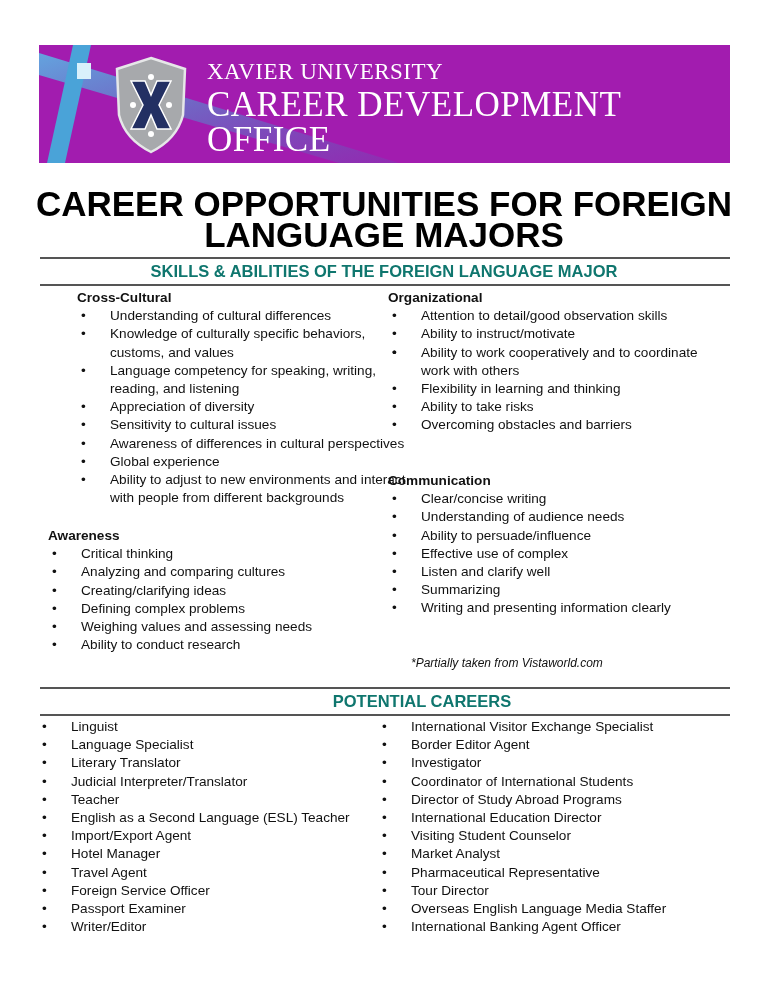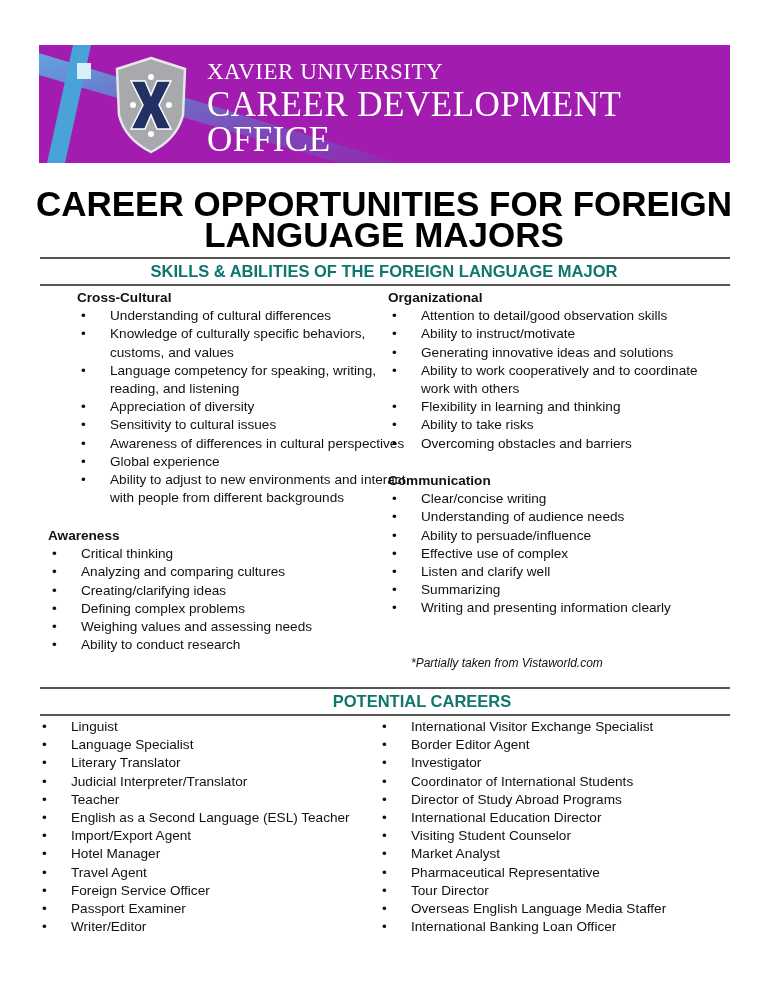--- a/index.html
+++ b/index.html
@@ -92,21 +92,21 @@
       <li><span class="bullet">•</span><span>Weighing values and assessing needs</span></li>
       <li><span class="bullet">•</span><span>Ability to conduct research</span></li>
     </ul>
 </div>
 
 <div class="col" style="left:388px; top:289px; width:330px;">
   <div class="cat">Organizational</div>
   <ul id="org-list">
       <li><span class="bullet">•</span><span>Attention to detail/good observation skills</span></li>
       <li><span class="bullet">•</span><span>Ability to instruct/motivate</span></li>
-      <li><span class="bullet">•</span><span>Generating innovative ideas and solutions</span></li>
+      <li><span class="bullet">•</span></li>
       <li><span class="bullet">•</span><span>Ability to work cooperatively and to coordinate work with others</span></li>
       <li><span class="bullet">•</span><span>Flexibility in learning and thinking</span></li>
       <li><span class="bullet">•</span><span>Ability to take risks</span></li>
       <li><span class="bullet">•</span><span>Overcoming obstacles and barriers</span></li>
     </ul>
 </div>
 
 <div class="col" style="left:388px; top:472px; width:330px;">
   <div class="cat">Communication</div>
   <ul id="com-list">
@@ -148,15 +148,15 @@
       <li><span class="bullet">•</span><span>Border Editor Agent</span></li>
       <li><span class="bullet">•</span><span>Investigator</span></li>
       <li><span class="bullet">•</span><span>Coordinator of International Students</span></li>
       <li><span class="bullet">•</span><span>Director of Study Abroad Programs</span></li>
       <li><span class="bullet">•</span><span>International Education Director</span></li>
       <li><span class="bullet">•</span><span>Visiting Student Counselor</span></li>
       <li><span class="bullet">•</span><span>Market Analyst</span></li>
       <li><span class="bullet">•</span><span>Pharmaceutical Representative</span></li>
       <li><span class="bullet">•</span><span>Tour Director</span></li>
       <li><span class="bullet">•</span><span>Overseas English Language Media Staffer</span></li>
-      <li><span class="bullet">•</span><span>International Banking Loan Officer</span></li>
+      <li><span class="bullet">•</span><span>International Banking Agent Officer</span></li>
     </ul>
 </div>
 
 </body></html>

